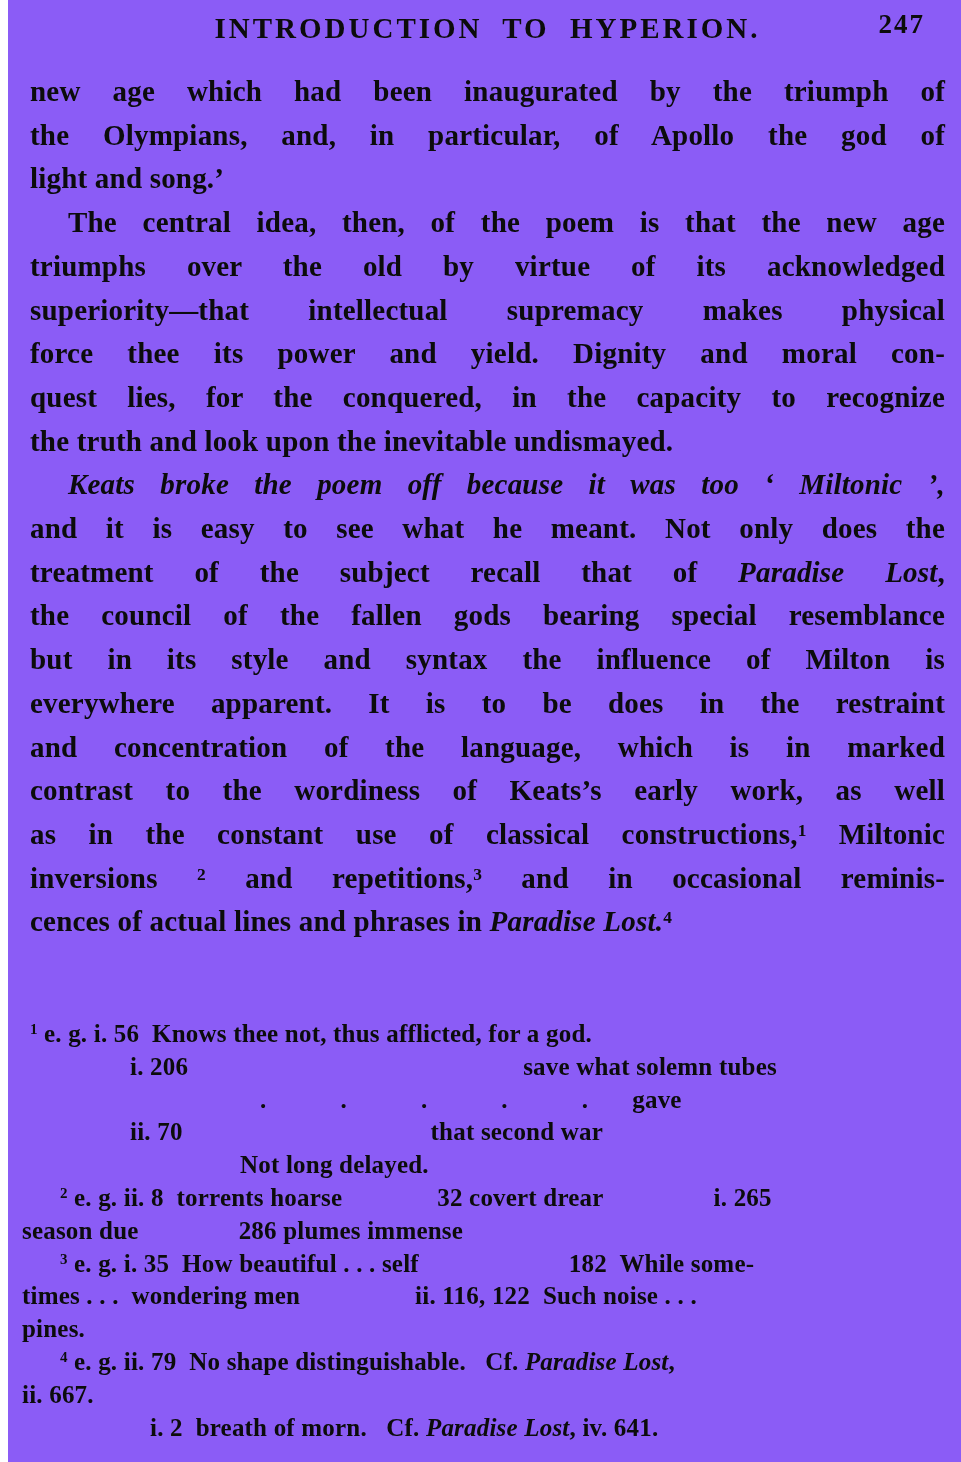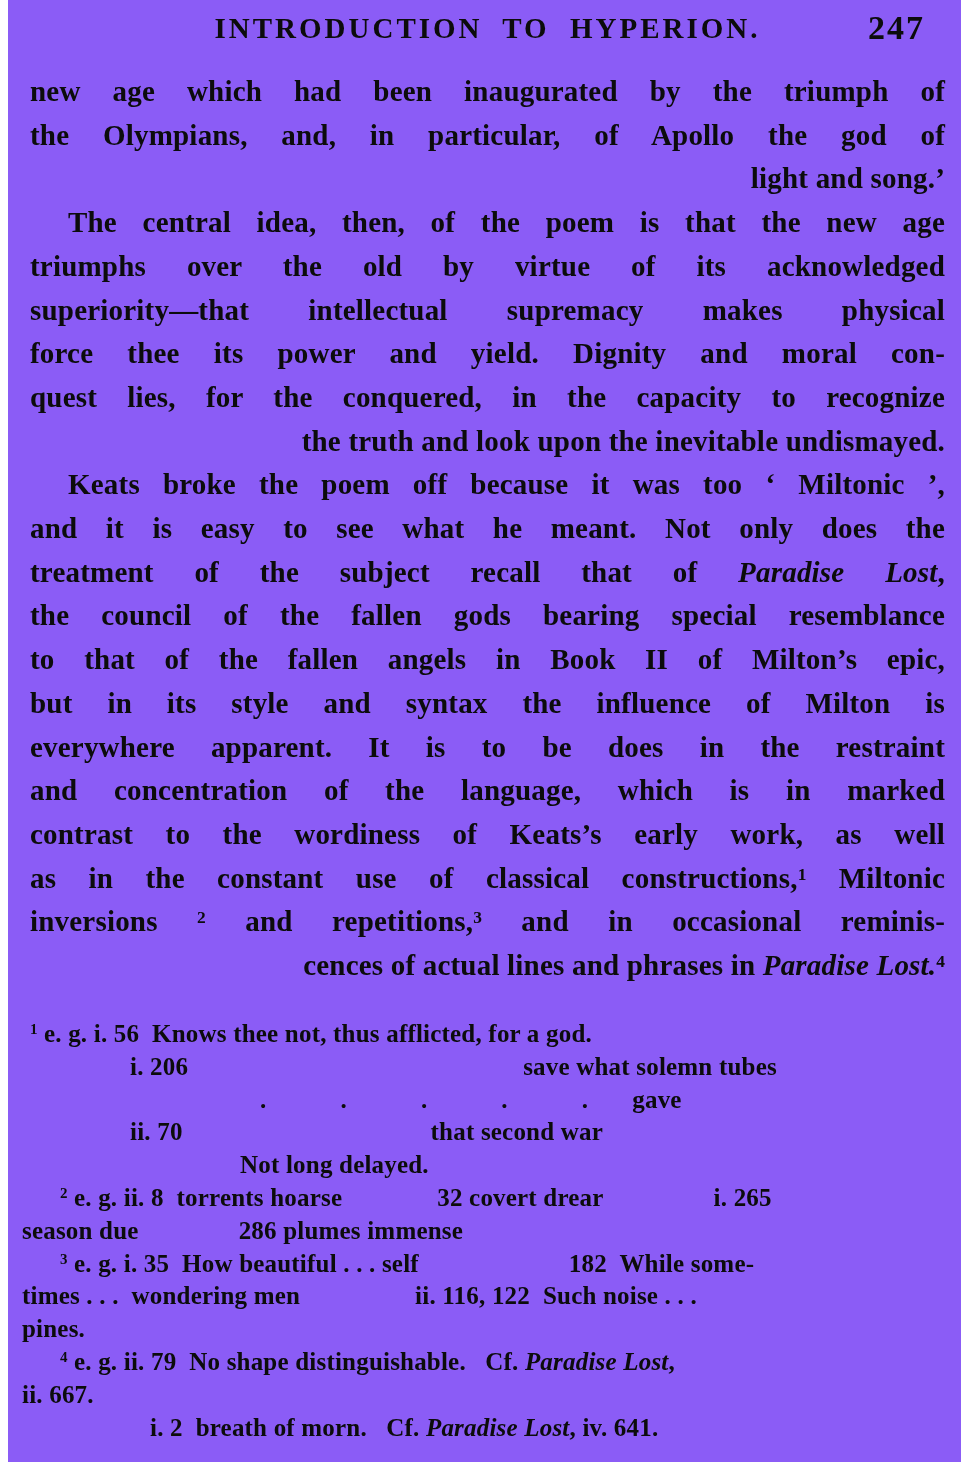--- a/index.html
+++ b/index.html
@@ -22,32 +22,32 @@
   .rh-title {
     display: block;
     text-align: center;
     font-size: 29px;
     letter-spacing: 3px;
     word-spacing: 10px;
   }
   .rh-num {
     position: absolute;
     right: 20px; top: -3px;
-    font-size: 34px;
+    font-size: 27px;
     letter-spacing: 2px;
   }
   .body-text {
     position: absolute;
     top: 70px; left: 22px; right: 24px;
     font-size: 29px;
     line-height: 43.7px;
     letter-spacing: 0.2px;
   }
   .bline { text-align: justify; text-align-last: justify; }
-  .bline.last { text-align: right; text-align-last: auto; }
+  .bline.last { text-align: left; text-align-last: auto; }
   .footnotes {
     position: absolute;
     top: 1018px; left: 14px; right: 24px;
     font-size: 25px;
     line-height: 32.8px;
     letter-spacing: 0.2px;
   }
   .fline { white-space: pre; text-align: left; }
   .gap { display: inline-block; height: 1px; }
   sup { font-size: 0.6em; line-height: 0; vertical-align: 8px; letter-spacing: 0; }
@@ -69,25 +69,24 @@
       </div>
       <div>
         <div class="bline" style="padding-left: 38px;">The central idea, then, of the poem is that the new age</div>
         <div class="bline">triumphs over the old by virtue of its acknowledged</div>
         <div class="bline">superiority—that intellectual supremacy makes physical</div>
         <div class="bline">force thee its power and yield.  Dignity and moral con-</div>
         <div class="bline">quest lies, for the conquered, in the capacity to recognize</div>
         <div class="bline last">the truth and look upon the inevitable undismayed.</div>
       </div>
       <div>
-        <div class="bline" style="padding-left: 38px;">Keats broke the poem off because it was too ‘ Miltonic ’,</div>
+        <div class="bline" style="padding-left: 38px; font-style: italic;">Keats broke the poem off because it was too ‘ Miltonic ’,</div>
         <div class="bline">and it is easy to see what he meant.  Not only does the</div>
         <div class="bline">treatment of the subject recall that of <i>Paradise Lost</i>,</div>
         <div class="bline">the council of the fallen gods bearing special resemblance</div>
-        <div class="bline">to that of the fallen angels in Book II of Milton’s epic,</div>
         <div class="bline">but in its style and syntax the influence of Milton is</div>
         <div class="bline">everywhere apparent.  It is to be does in the restraint</div>
         <div class="bline">and concentration of the language, which is in marked</div>
         <div class="bline">contrast to the wordiness of Keats’s early work, as well</div>
         <div class="bline">as in the constant use of classical constructions,<sup>1</sup> Miltonic</div>
         <div class="bline">inversions <sup>2</sup> and repetitions,<sup>3</sup> and in occasional reminis-</div>
         <div class="bline last">cences of actual lines and phrases in <i>Paradise Lost.</i><sup>4</sup></div>
       </div>
     </div>
   <div class="footnotes" id="footnotes">

